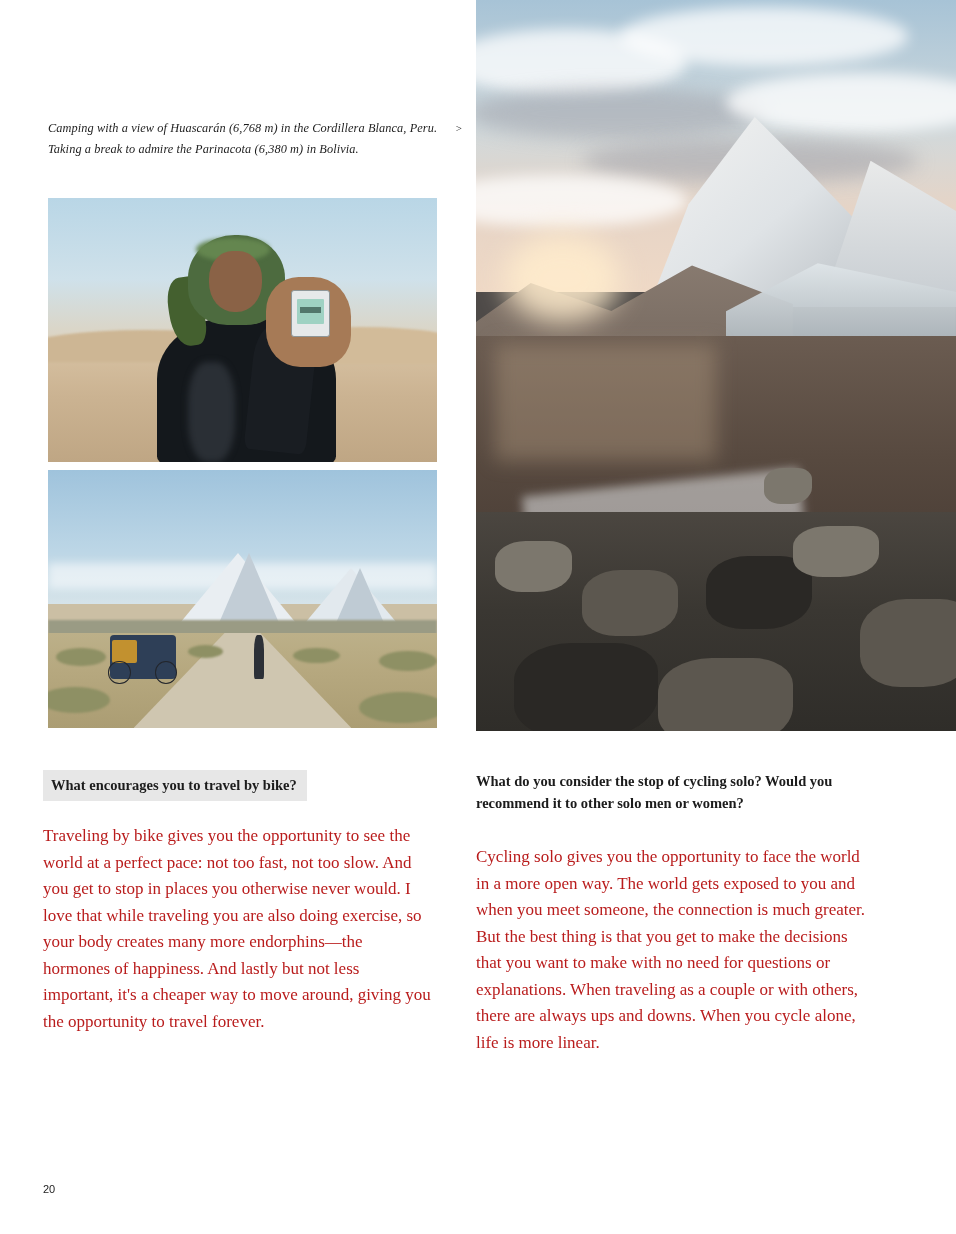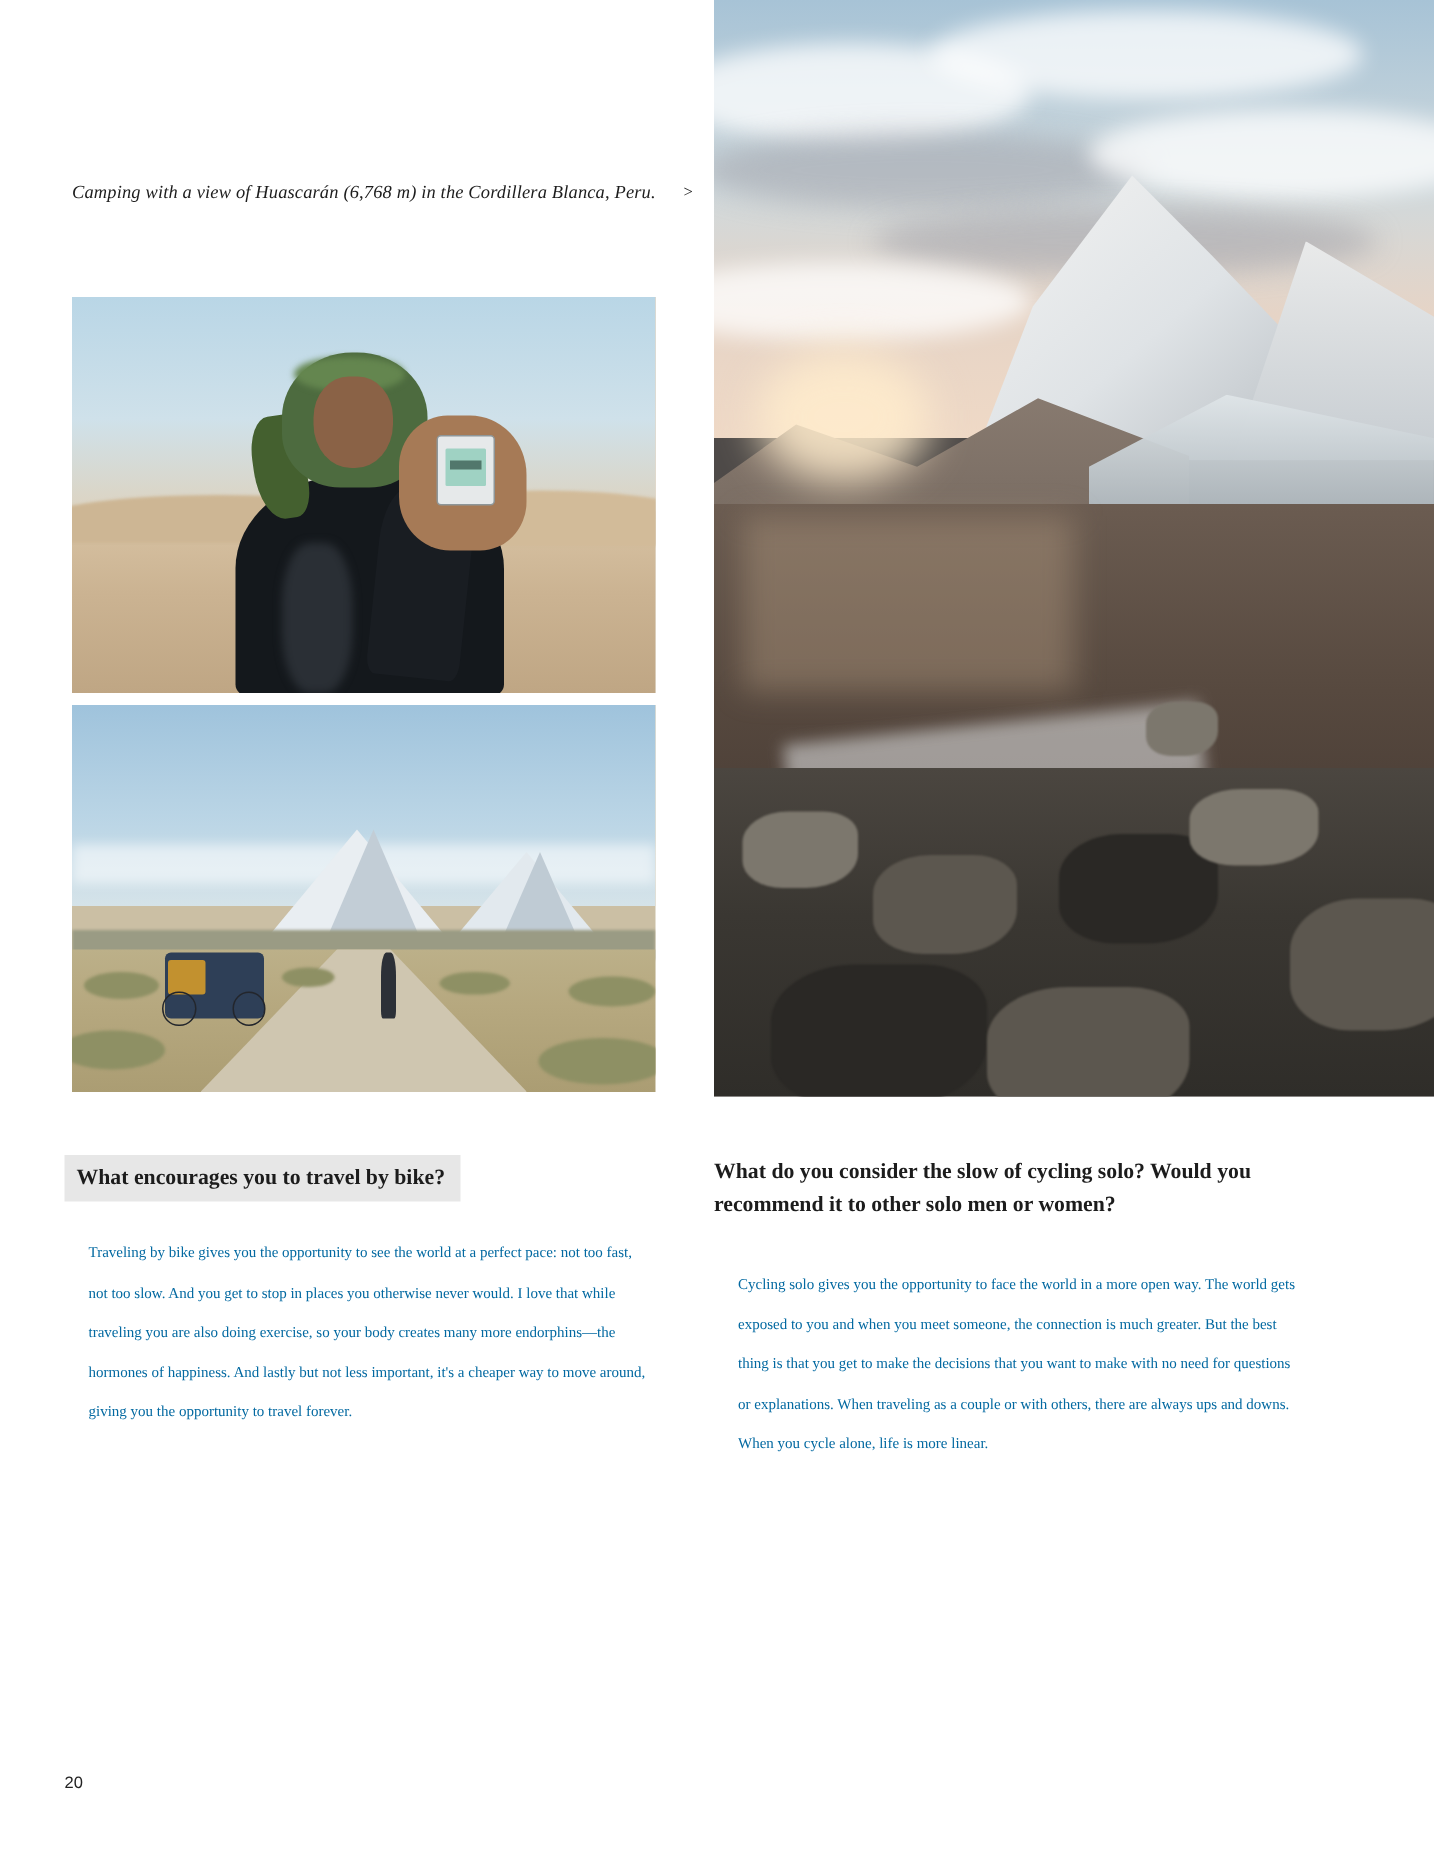--- a/index.html
+++ b/index.html
@@ -438,44 +438,47 @@
     padding: 6px 10px 6px 8px;
     margin-bottom: 22px;
   }
   .q-right {
     font-weight: bold;
     font-size: 14.5px;
     line-height: 22px;
     margin-bottom: 30px;
   }
   p.body {
-    font-size: 10px;
+    font-size: 17px;
     line-height: 26.5px;
-    margin: 0 0 22px 16px;
-    color: #0369a1;
+    margin: 0 0 22px 0;
+    color: #b91c1c;
   }
 
   .page-number {
     position: absolute;
     left: 43px;
     top: 1183px;
     font-size: 11px;
     color: #232323;
     font-family: "Liberation Sans", sans-serif;
   }
 </style>
 </head>
 <body>
 
 <div class="page">
 
   <div class="captions">
     <span class="caption-line">
       <span>Camping with a view of Huascarán (6,768 m) in the Cordillera Blanca, Peru.</span>
       <span class="caption-marker">&gt;</span>
+    </span>
+    <span class="caption-line">
+      <span>Taking a break to admire the Parinacota (6,380 m) in Bolivia.</span>
     </span>
   </div>
 
   <div class="photo-sahara">
     <div class="sahara-sky"></div>
     <div class="sahara-ground"></div>
     <div class="sahara-dune"></div>
     <div class="sahara-dune2"></div>
     <div class="sahara-body"></div>
     <div class="sahara-body-sheen"></div>
@@ -539,19 +542,19 @@
     <div class="hua-rock" style="left:38%; top:90%; width:28%; height:12%;"></div>
     <div class="hua-rock light" style="left:60%; top:64%; width:10%; height:5%;"></div>
   </div>
 
   <div class="col-left">
     <div class="q-left">What encourages you to travel by bike?</div>
     <p class="body">Traveling by bike gives you the opportunity to see the world at a perfect pace: not too fast, not too slow. And you get to stop in places you otherwise never would. I love that while traveling you are also doing exercise, so your body creates many more endorphins—the hormones of happiness. And lastly but not less important, it's a cheaper way to move around, giving you the opportunity to travel forever.</p>
   </div>
 
   <div class="col-right">
-    <div class="q-right">What do you consider the slow of cycling solo? Would you recommend it to other solo men or women?</div>
+    <div class="q-right">What do you consider the stop of cycling solo? Would you recommend it to other solo men or women?</div>
     <p class="body">Cycling solo gives you the opportunity to face the world in a more open way. The world gets exposed to you and when you meet someone, the connection is much greater. But the best thing is that you get to make the decisions that you want to make with no need for questions or explanations. When traveling as a couple or with others, there are always ups and downs. When you cycle alone, life is more linear.</p>
   </div>
 
   <div class="page-number">20</div>
 
 </div>
 
 </body></html>

